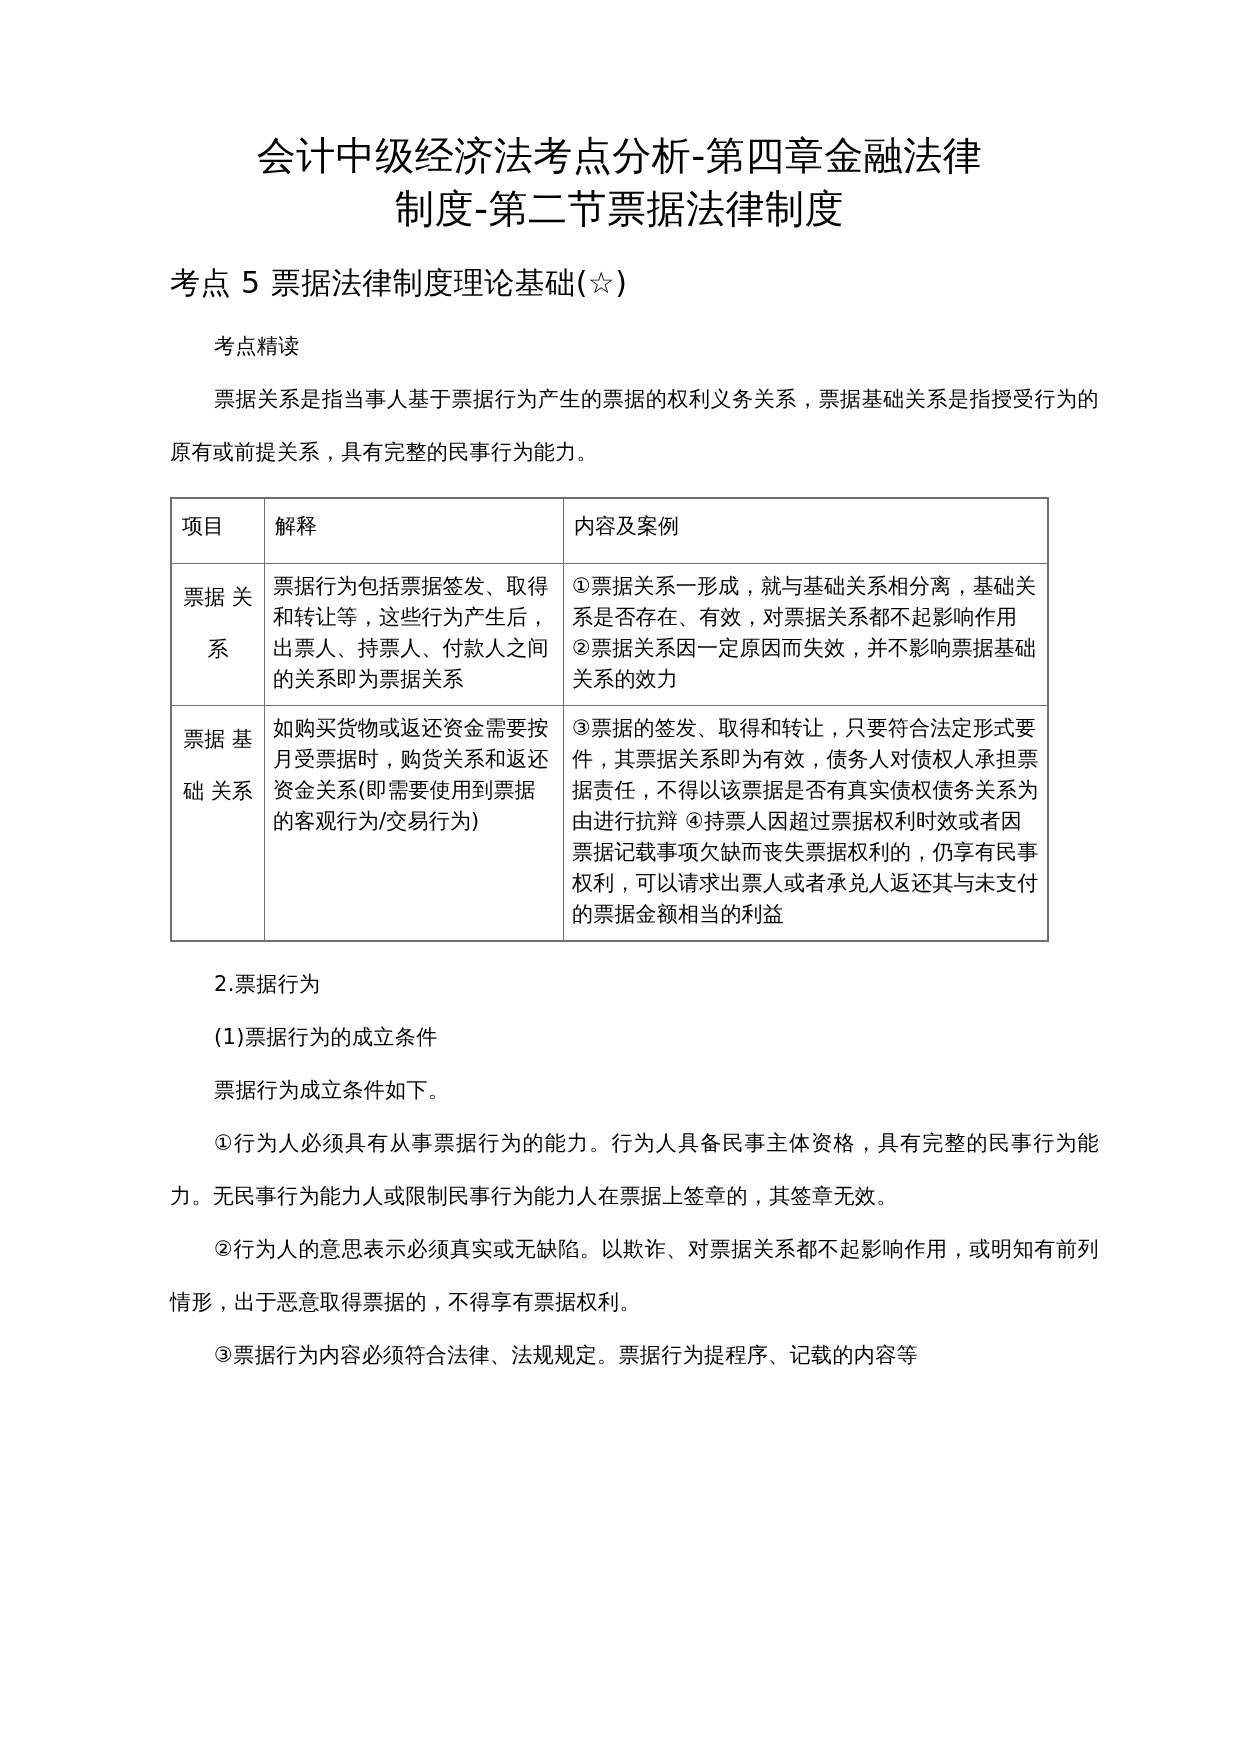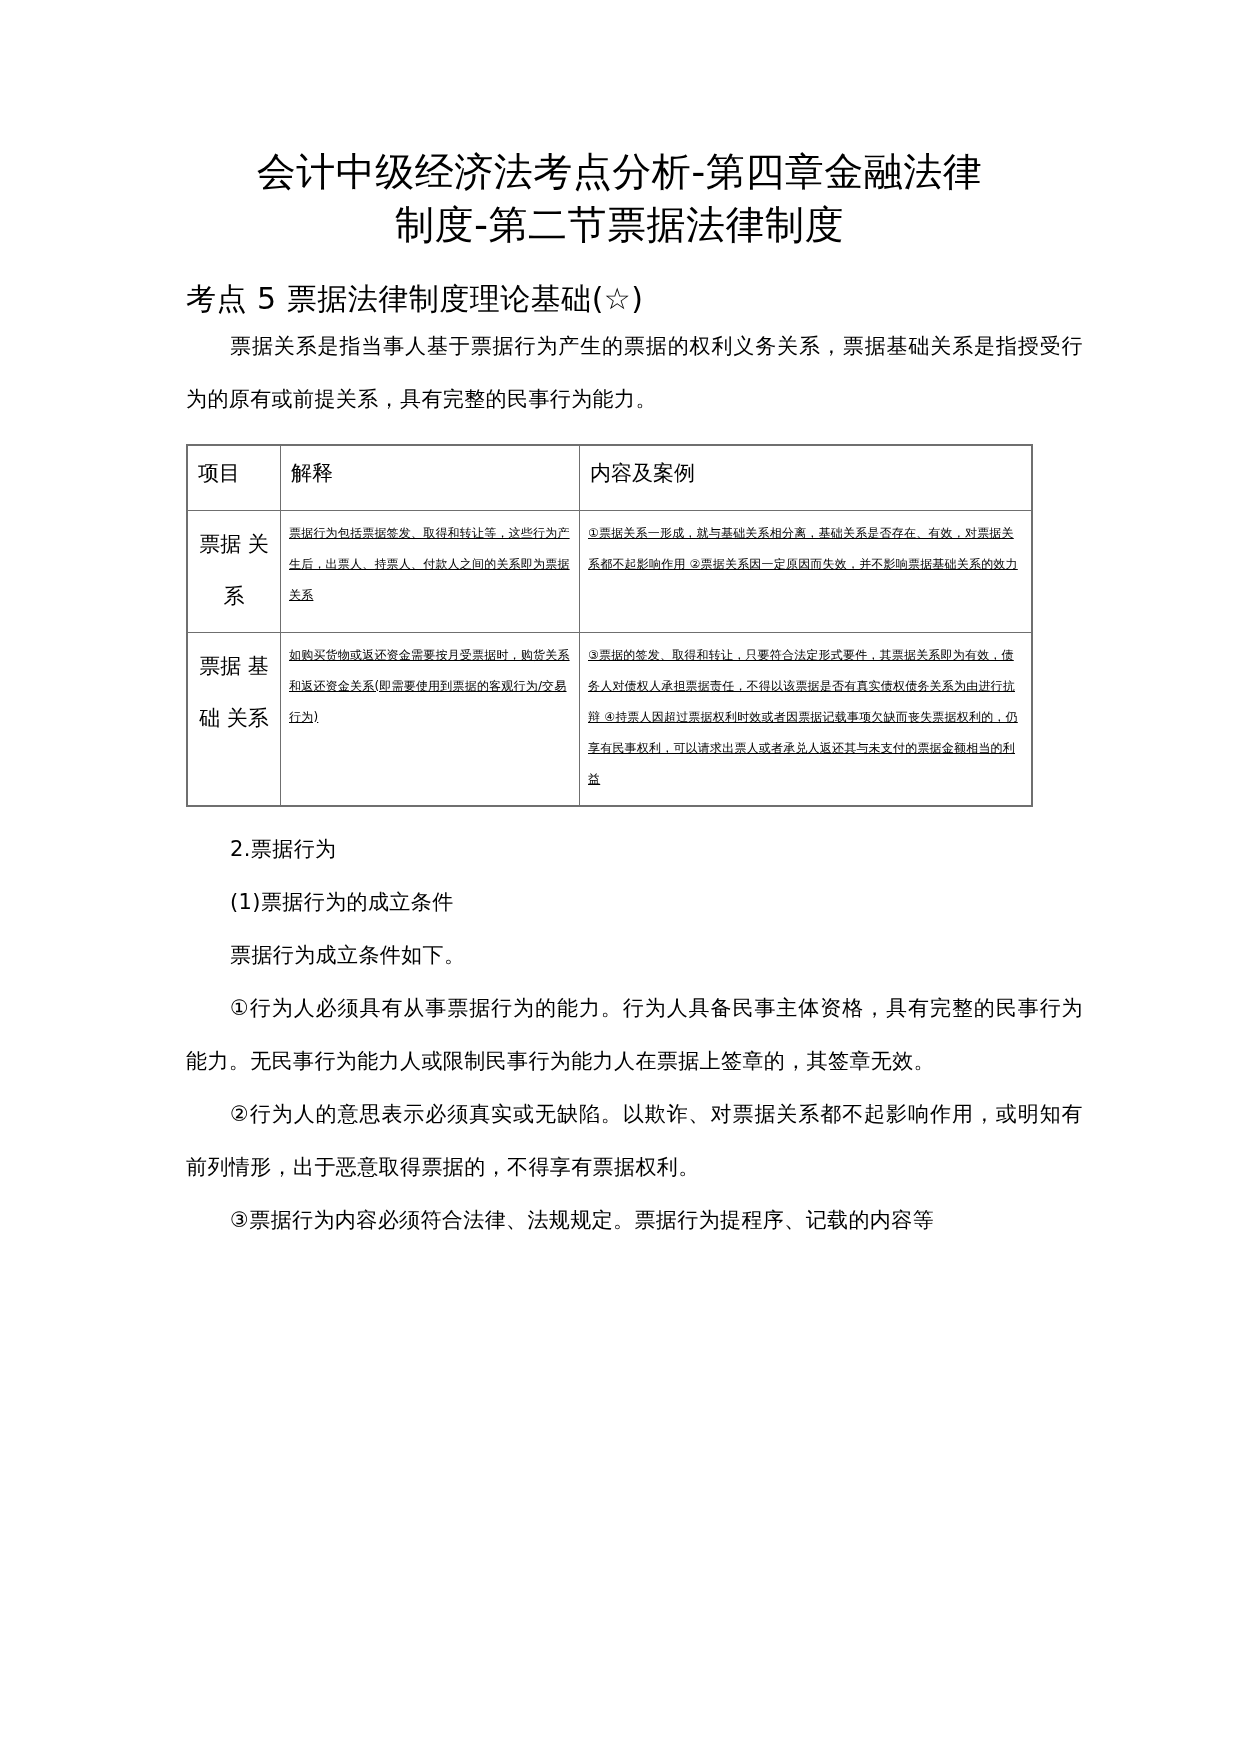--- a/index.html
+++ b/index.html
@@ -12,21 +12,21 @@
     height: 1754px;
     font-family: "DejaVu Sans", "Liberation Sans", sans-serif;
     color: #000000;
     overflow: hidden;
   }
   .page {
     position: relative;
     width: 1239px;
     height: 1754px;
     box-sizing: border-box;
-    padding: 16px;
+    padding: 0;
   }
   .doc-title {
     text-align: center;
     font-size: 39px;
     line-height: 1.35;
     font-weight: 400;
     letter-spacing: 0.5px;
     margin: 0;
     padding: 130px 150px 0 150px;
     box-sizing: border-box;
@@ -78,39 +78,39 @@
   }
   td.c1 { width: 72px; }
   td.c2 { width: 278px; }
   td.c3 { width: auto; }
   .cell-big {
     font-size: 21px;
     line-height: 52px;
     text-align: center;
   }
   .cell-sm {
-    font-size: 12px;
+    font-size: 21px;
     line-height: 31px;
     letter-spacing: 0.2px;
-    text-decoration: underline;
   }
 </style>
 </head>
 <body>
 
 <div class="page">
 
   <h1 class="doc-title">
     <span>会计中级经济法考点分析-第四章金融法律</span><br>
     <span>制度-第二节票据法律制度</span>
   </h1>
 
   <div class="kaodian-heading">考点 5 票据法律制度理论基础(☆)</div>
 
   <div class="body-block">
+    <p class="para indent gap-top">考点精读</p>
     <p class="para indent">票据关系是指当事人基于票据行为产生的票据的权利义务关系，票据基础关系是指授受行为的原有或前提关系，具有完整的民事行为能力。</p>
   </div>
 
   <div class="table-wrap">
     <table class="t">
       <tbody>
           <tr class="head">
         <td class="c1">项目</td>
         <td class="c2">解释</td>
         <td class="c3">内容及案例</td>

